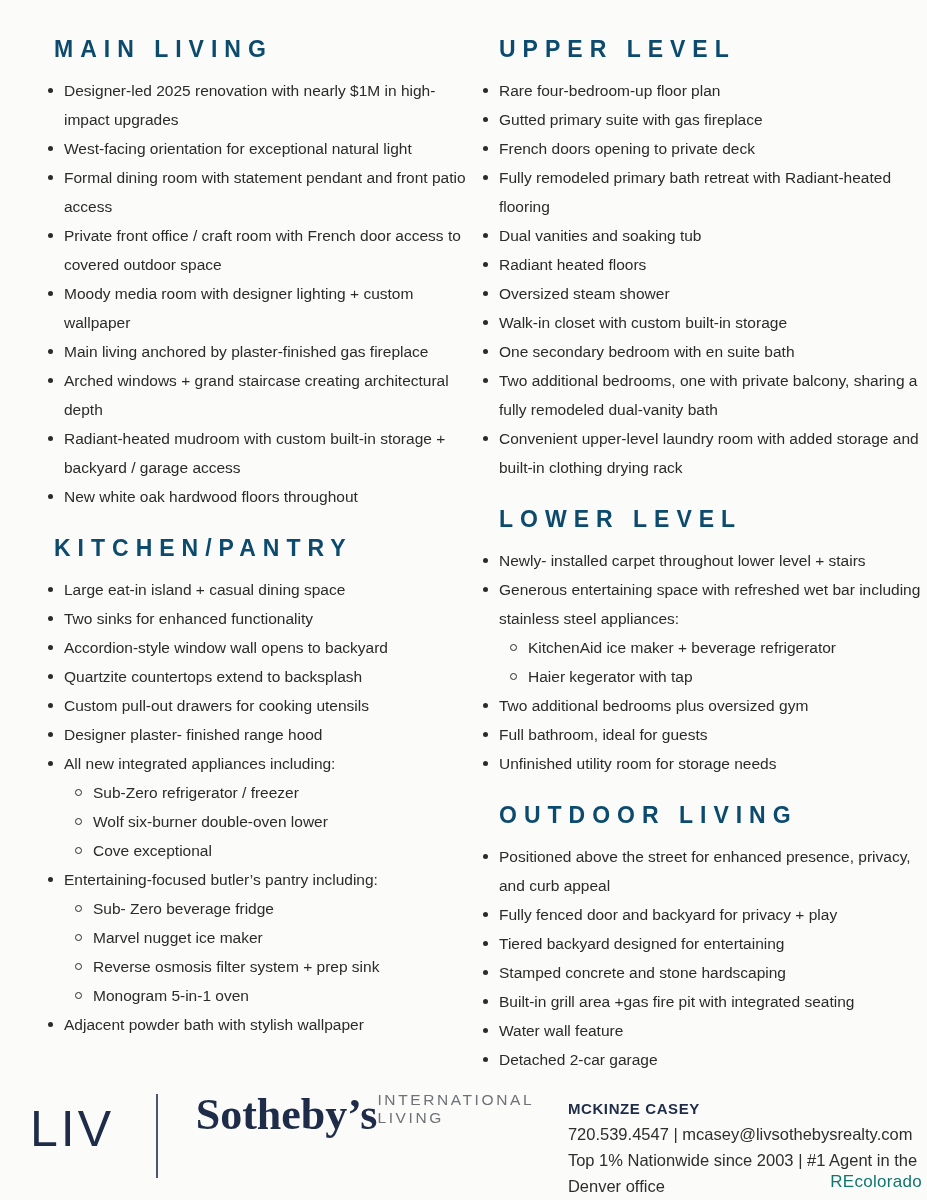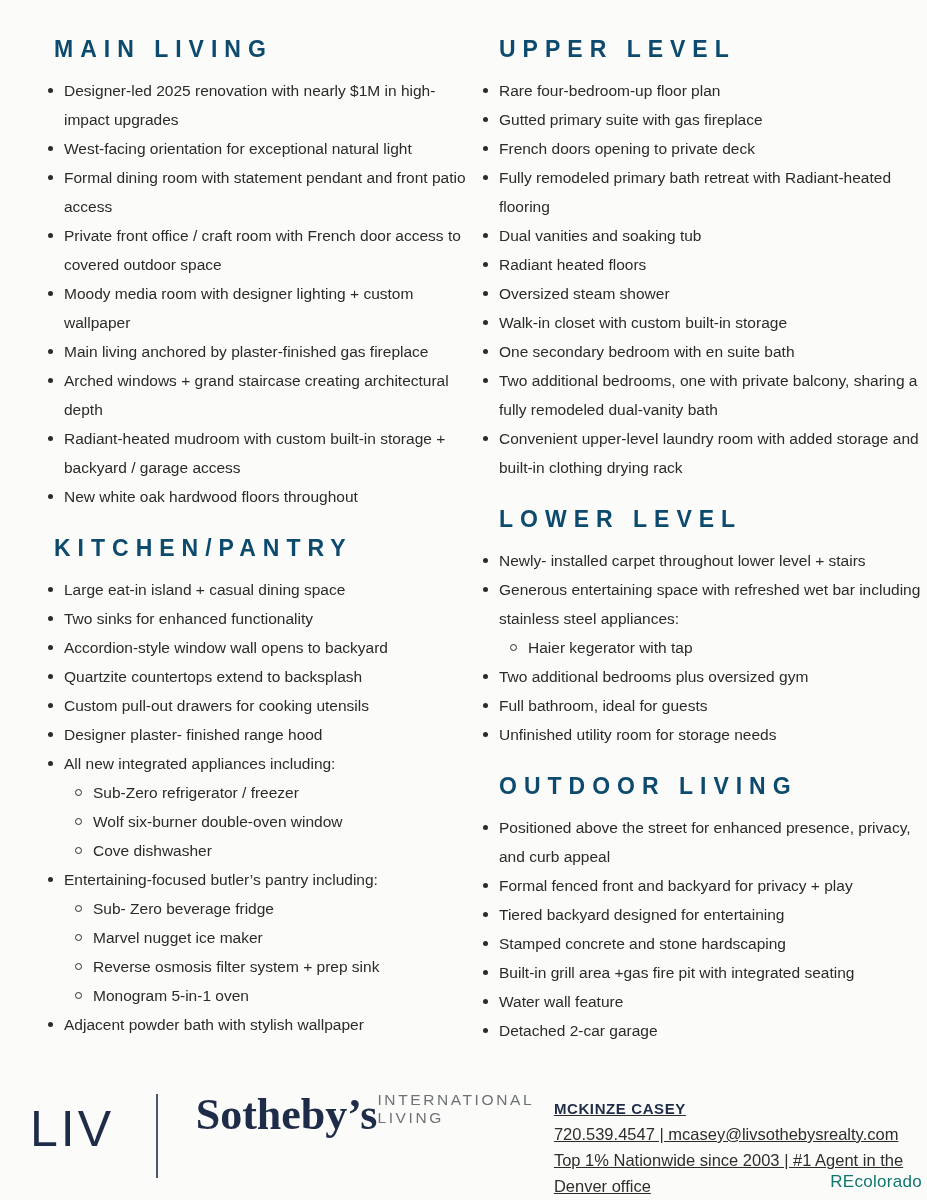--- a/index.html
+++ b/index.html
@@ -59,21 +59,21 @@
     margin:4px 22px 0 26px;
   }
   .logo-right{display:flex;flex-direction:row;}
   .logo-brand{
     font-family:"Liberation Serif", serif;
     font-size:44px;font-weight:700;color:#1e2c49;line-height:1.15;
   }
   .logo-subtitle{
     font-size:15.5px;color:#6e7276;letter-spacing:2.6px;margin-top:1px;
   }
-  .agent{margin-left:20px;padding-top:10px;text-decoration:underline;}
+  .agent{margin-left:34px;padding-top:10px;}
   .agent-name{
     font-size:15px;font-weight:700;color:#1e2c49;letter-spacing:.6px;
   }
   .agent-line{font-size:16.5px;color:#2e2e2e;line-height:26px;}
   .agent-line.first{margin-top:4px;}
   .watermark{
     position:absolute;right:5px;bottom:8px;
     font-size:17px;color:#0f766e;letter-spacing:.3px;
   }
 </style>
@@ -102,22 +102,22 @@
       <h2 class="section-title">KITCHEN/PANTRY</h2>
       <ul class="feature-list">
           <li><span>Large eat-in island + casual dining space</span></li>
           <li><span>Two sinks for enhanced functionality</span></li>
           <li><span>Accordion-style window wall opens to backyard</span></li>
           <li><span>Quartzite countertops extend to backsplash</span></li>
           <li><span>Custom pull-out drawers for cooking utensils</span></li>
           <li><span>Designer plaster- finished range hood</span></li>
           <li><span>All new integrated appliances including:</span><ul class="sublist">
               <li>Sub-Zero refrigerator / freezer</li>
-              <li>Wolf six-burner double-oven window</li>
-              <li>Cove dishwasher</li>
+              <li>Wolf six-burner double-oven lower</li>
+              <li>Cove exceptional</li>
             </ul></li>
           <li><span>Entertaining-focused butler’s pantry including:</span><ul class="sublist">
               <li>Sub- Zero beverage fridge</li>
               <li>Marvel nugget ice maker</li>
               <li>Reverse osmosis filter system + prep sink</li>
               <li>Monogram 5-in-1 oven</li>
             </ul></li>
           <li><span>Adjacent powder bath with stylish wallpaper</span></li>
         </ul>
     </section>
@@ -139,33 +139,34 @@
           <li><span>Two additional bedrooms, one with private balcony, sharing a fully remodeled dual-vanity bath</span></li>
           <li><span>Convenient upper-level laundry room with added storage and built-in clothing drying rack</span></li>
         </ul>
     </section>
 
     <section>
       <h2 class="section-title">LOWER LEVEL</h2>
       <ul class="feature-list">
           <li><span>Newly- installed carpet throughout lower level + stairs</span></li>
           <li><span>Generous entertaining space with refreshed wet bar including stainless steel appliances:</span><ul class="sublist">
+              <li>KitchenAid ice maker + beverage refrigerator</li>
               <li>Haier kegerator with tap</li>
             </ul></li>
           <li><span>Two additional bedrooms plus oversized gym</span></li>
           <li><span>Full bathroom, ideal for guests</span></li>
           <li><span>Unfinished utility room for storage needs</span></li>
         </ul>
     </section>
 
     <section>
       <h2 class="section-title">OUTDOOR LIVING</h2>
       <ul class="feature-list">
           <li><span>Positioned above the street for enhanced presence, privacy, and curb appeal</span></li>
-          <li><span>Formal fenced front and backyard for privacy + play</span></li>
+          <li><span>Fully fenced door and backyard for privacy + play</span></li>
           <li><span>Tiered backyard designed for entertaining</span></li>
           <li><span>Stamped concrete and stone hardscaping</span></li>
           <li><span>Built-in grill area +gas fire pit with integrated seating</span></li>
           <li><span>Water wall feature</span></li>
           <li><span>Detached 2-car garage</span></li>
         </ul>
     </section>
   </div>
 
   <div class="footer">

